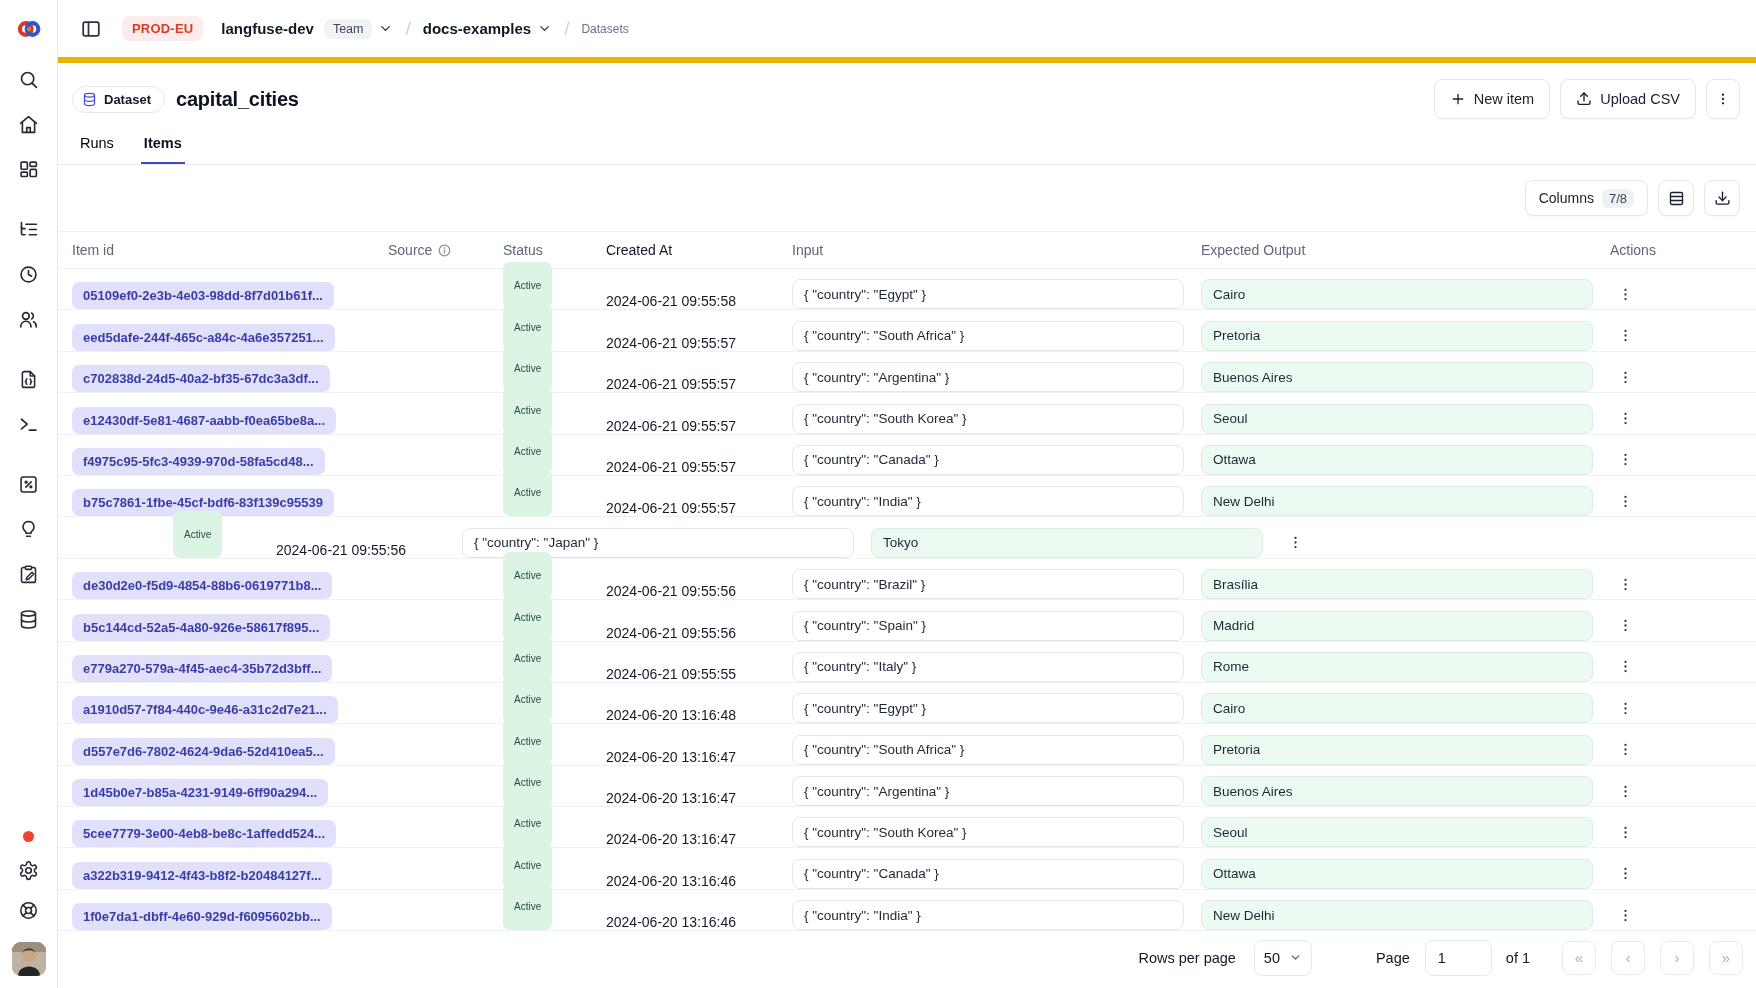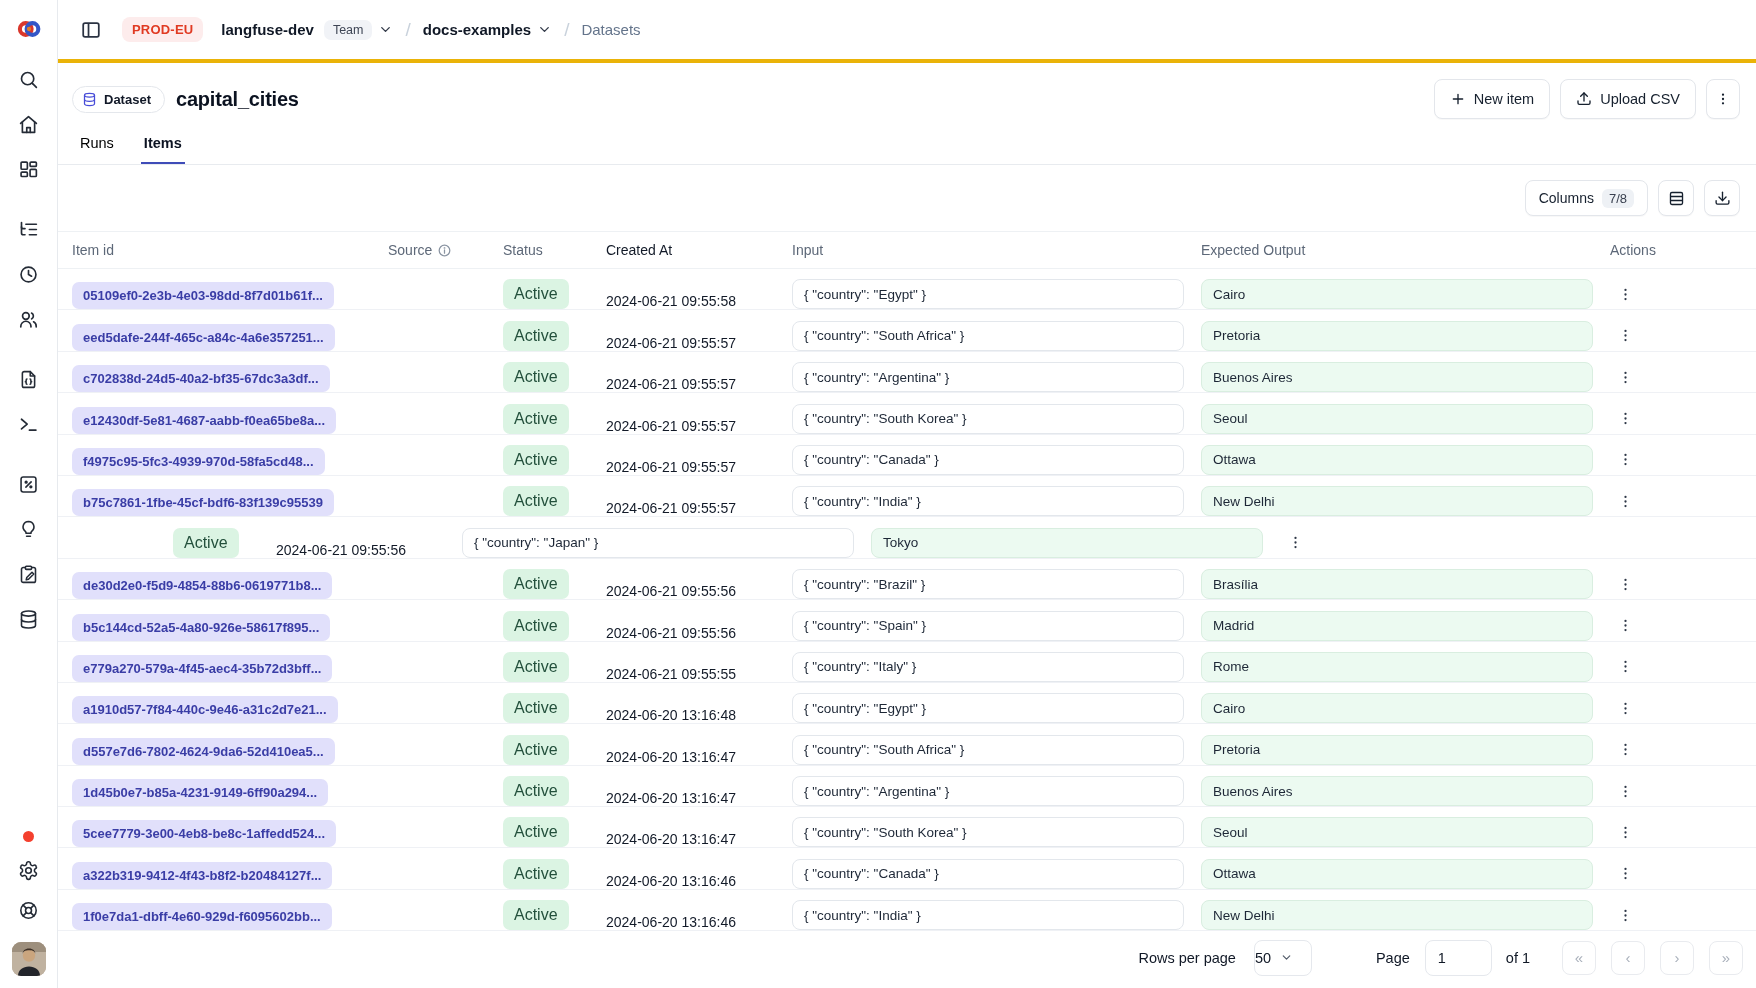--- a/index.html
+++ b/index.html
@@ -25,29 +25,29 @@
   .grp { margin-top:15px; }
   .side-bottom { margin-top:auto; display:flex; flex-direction:column; align-items:center; gap:18px; }
   .status-dot { width:11px; height:11px; border-radius:50%; background:#f4402e; }
   .side-bottom .icn { width:22px; height:22px; color:#242b36; cursor:pointer; }
   .side-bottom .icn svg { width:21px; height:21px; }
   .avatar { width:34px; height:34px; border-radius:9px; overflow:hidden; margin-top:2px; cursor:pointer; background:#b9aa97; }
 
   
   .main { flex:1; display:flex; flex-direction:column; min-width:0; }
 
-  .topbar { height:63px; flex:0 0 63px; display:flex; align-items:center; padding:0 24px 0 18px; border-bottom:4px solid #eab308; }
+  .topbar { height:63px; flex:0 0 63px; display:flex; align-items:center; padding:0 24px 0 18px; border-bottom:6px solid #eab308; }
   .tgl { width:30px; height:30px; border:none; background:none; color:#2b3342; display:flex; align-items:center; justify-content:center; cursor:pointer; padding:0; }
   .env-badge { margin-left:16px; background:#fdecec; color:#e03a22; font-size:13px; font-weight:700; padding:5px 10px; border-radius:8px; letter-spacing:.2px; }
   .crumb-org { margin-left:18px; font-size:15px; font-weight:700; color:#101826; }
   .team-badge { margin-left:10px; background:#f1f3f7; color:#3e4555; font-size:12.5px; font-weight:500; padding:3px 9px; border-radius:7px; }
   .chev { color:#333b49; margin-left:6px; display:flex; cursor:pointer; }
   .slash { color:#c9d2dc; font-size:19px; margin:0 12px; font-weight:400; }
   .crumb-project { font-size:15px; font-weight:700; color:#101826; cursor:pointer; }
-  .crumb-current { font-size:15px; font-weight:500; color:#64748b; }
+  .crumb-current { font-size:12px; font-weight:500; color:#64748b; }
 
   .title-row { display:flex; justify-content:space-between; padding:16px 16px 0 14px; }
   .title-left { display:flex; align-items:center; gap:11px; }
   .ds-pill { display:flex; align-items:center; gap:7px; border:1px solid #e4e7ec; border-radius:999px; padding:5px 13px 5px 9px; font-size:13px; font-weight:700; color:#111827; background:#fff; }
   .page-title { font-size:20px; font-weight:700; color:#0b1220; letter-spacing:-.2px; }
   .title-btns { display:flex; align-items:center; gap:10px; }
   .btn { display:flex; align-items:center; gap:8px; height:40px; padding:0 15px; background:#fff; border:1px solid #e3e6eb; border-radius:8px; font-size:14.5px; font-weight:500; color:#16202e; cursor:pointer; font-family:inherit; box-shadow:0 1px 1px rgba(16,24,40,.03); }
   .btn svg { width:16px; height:16px; }
   .btn-kebab { width:34px; padding:0; justify-content:center; }
 
@@ -67,29 +67,29 @@
   .trow { display:flex; align-items:flex-end; height:41.4px; border-bottom:1px solid #eff1f5; }
   .c { flex:0 0 auto; display:flex; align-items:center; min-width:0; }
   .c-id { width:330px; padding-left:14px; }
   .c-source { width:115px; gap:5px; }
   .c-status { width:103px; }
   .c-created { width:186px; font-size:14px; color:#121a28; }
   .c-input { width:409px; }
   .c-expected { width:400px; }
   .c-actions { flex:1 1 auto; padding-left:9px; }
   .id-pill { display:inline-block; max-width:314px; overflow:hidden; white-space:nowrap; background:#e1e0fb; color:#3a3da6; font-size:13px; font-weight:700; padding:6px 11px; border-radius:7px; cursor:pointer; }
-  .badge-active { background:#dbf4e3; color:#23503c; font-size:16px; font-weight:500; padding:6px 11px; border-radius:7px; }
+  .badge-active { background:#dbf4e3; color:#23503c; font-size:10px; font-weight:500; padding:18px 11px; border-radius:7px; }
   .cell-box { width:392px; height:30px; display:flex; align-items:center; padding:0 11px; border-radius:8px; font-size:13.5px; color:#1d2736; white-space:nowrap; overflow:hidden; cursor:pointer; }
   .input-box { background:#fff; border:1px solid #e3e7ec; }
   .expected-box { background:#ecfaf1; border:1px solid #d9eee0; }
   .kebab-btn { width:30px; height:30px; border:none; background:none; display:flex; align-items:center; justify-content:center; color:#2d3646; cursor:pointer; padding:0; }
 
   
   .pagination { flex:1; display:flex; align-items:center; justify-content:flex-end; padding:0 13px 4px 0; font-size:14.5px; color:#101826; }
-  .sel-box { margin-left:18px; width:58px; height:36px; border:1px solid #e5e8ed; border-radius:8px; display:flex; align-items:center; gap:9px; cursor:pointer; background:#fff; }
+  .sel-box { margin-left:18px; width:58px; height:36px; border:1px solid #e5e8ed; border-radius:8px; display:flex; align-items:center; justify-content:center; gap:9px; cursor:pointer; background:#fff; }
   .sel-box .sc { color:#525b69; }
   .pg-label { margin-left:64px; }
   .pg-input { margin-left:15px; width:67px; height:36px; border:1px solid #e5e8ed; border-radius:8px; padding:0 12px; font-size:14.5px; font-family:inherit; color:#101826; }
   .of-label { margin-left:14px; }
   .pg-btns { margin-left:32px; display:flex; gap:15px; }
   .pg-btn { width:34px; height:34px; border:1px solid #e9ebef; border-radius:8px; background:#fff; color:#a9b0bb; font-size:15px; display:flex; align-items:center; justify-content:center; cursor:default; font-family:inherit; padding:0; }
 </style>
 </head>
 <body>
 

